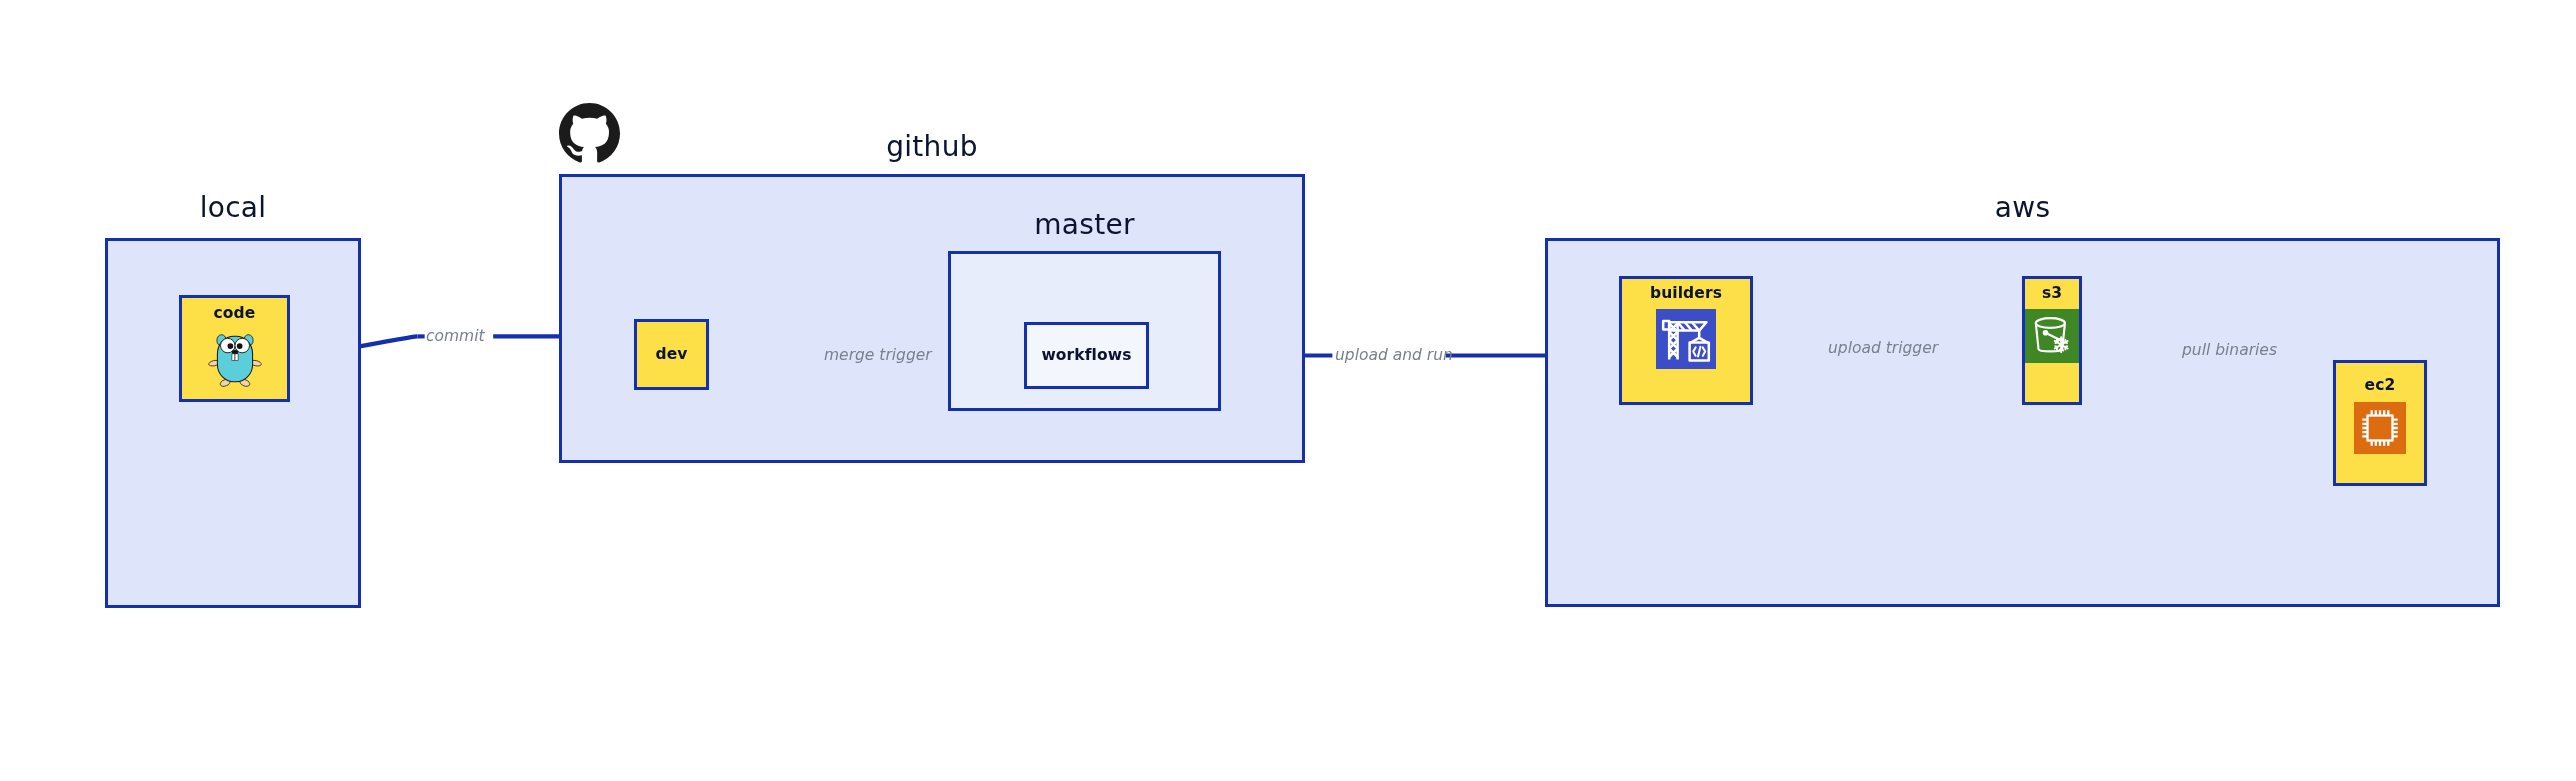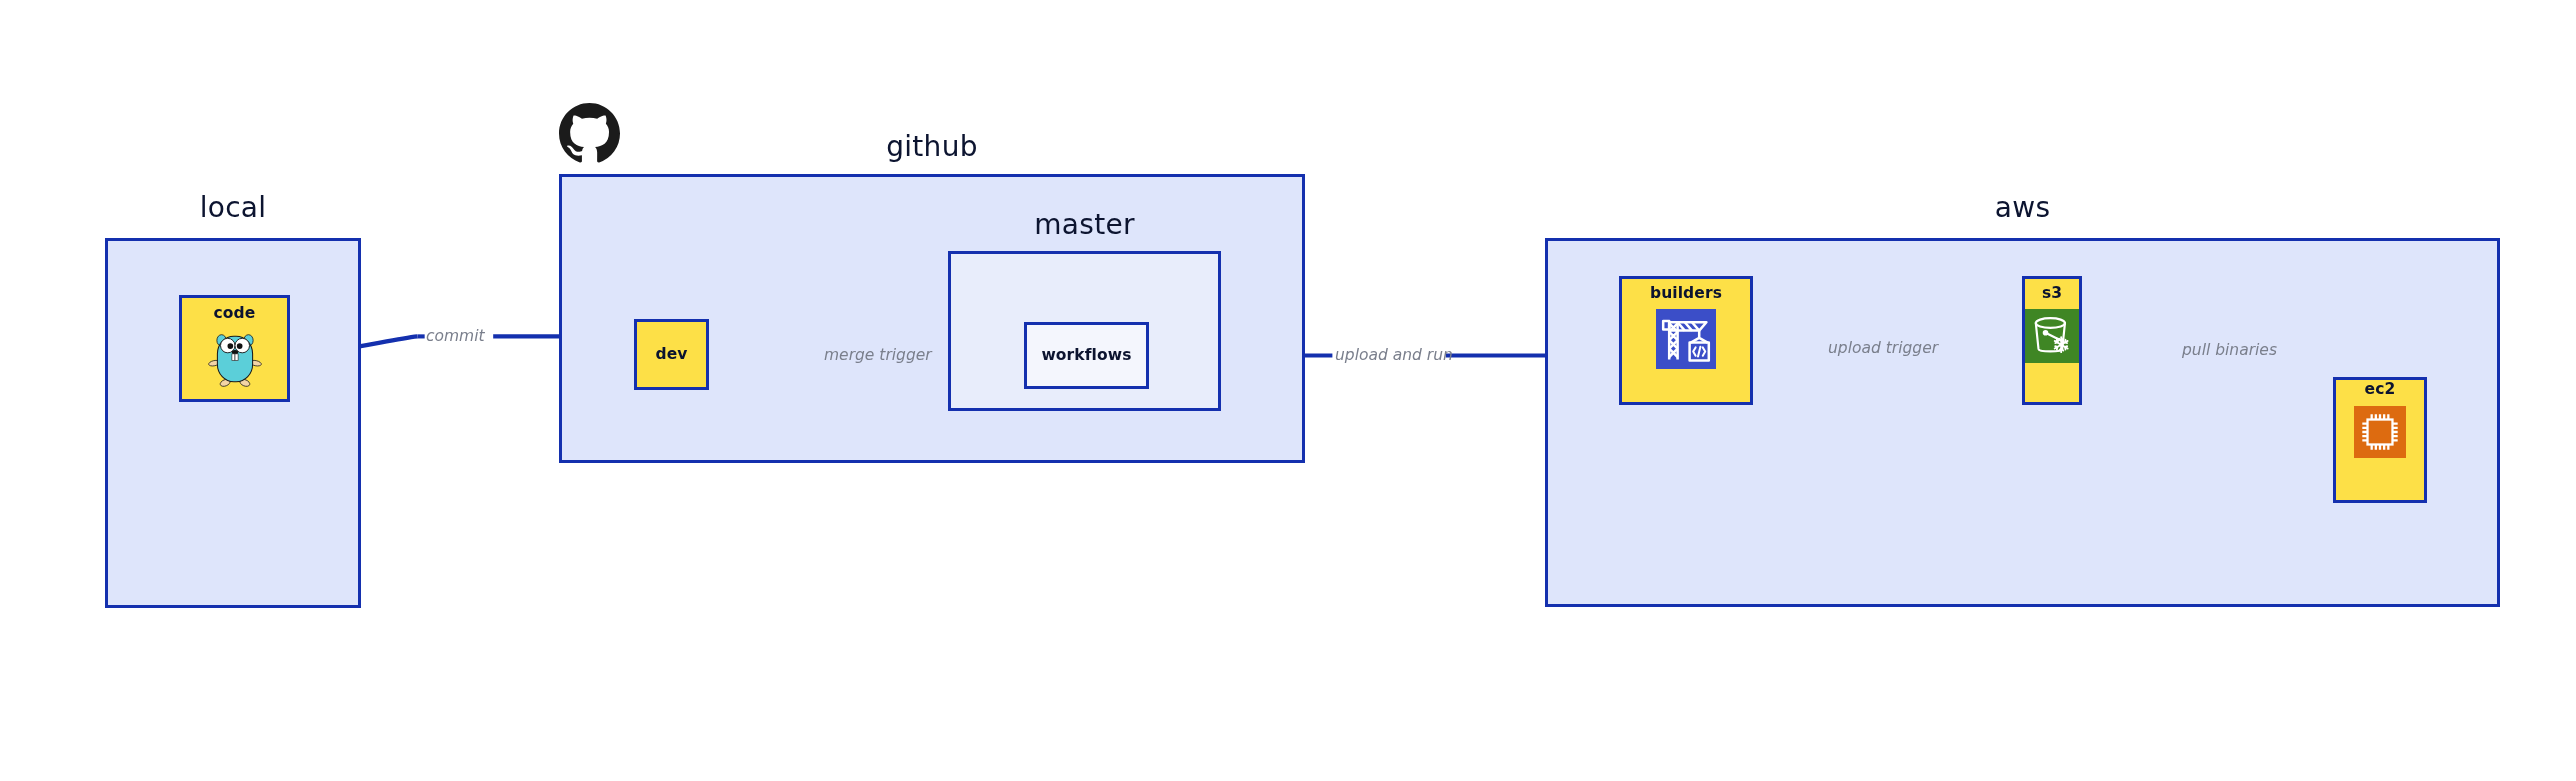--- a/index.html
+++ b/index.html
@@ -241,21 +241,21 @@
             <path d="M67 52 L67 80 M55 59 L79 73 M79 59 L55 73"></path>
             <path d="M63 55 L67 59 L71 55 M63 77 L67 73 L71 77"></path>
             <path d="M56 63 L60 62 L59 57 M78 69 L74 70 L75 75"></path>
             <path d="M78 63 L74 62 L75 57 M56 69 L60 70 L59 75"></path>
           </g>
         </g>
       </svg>
     </span>
   </div>
 
-  <div class="node" style="left:2333px; top:377px; width:94px; height:126px; padding-top:2px;">
+  <div class="node" style="left:2333px; top:360px; width:94px; height:126px; padding-top:15px;">
     <span class="node-label">ec2</span>
     <span class="node-icon" style="margin-top:8.2px;">
       <svg width="52" height="52" viewBox="0 0 100 100" xmlns="http://www.w3.org/2000/svg">
         <rect x="0" y="0" width="100" height="100" fill="#dd6b10"></rect>
         <g stroke="#ffffff" stroke-width="4.4" fill="none">
           <rect x="26" y="26" width="48" height="48"></rect>
 
           <path d="M34 26 L34 16 M42 26 L42 16 M50 26 L50 16 M58 26 L58 16 M66 26 L66 16"></path>
 
           <path d="M34 74 L34 84 M42 74 L42 84 M50 74 L50 84 M58 74 L58 84 M66 74 L66 84"></path>

